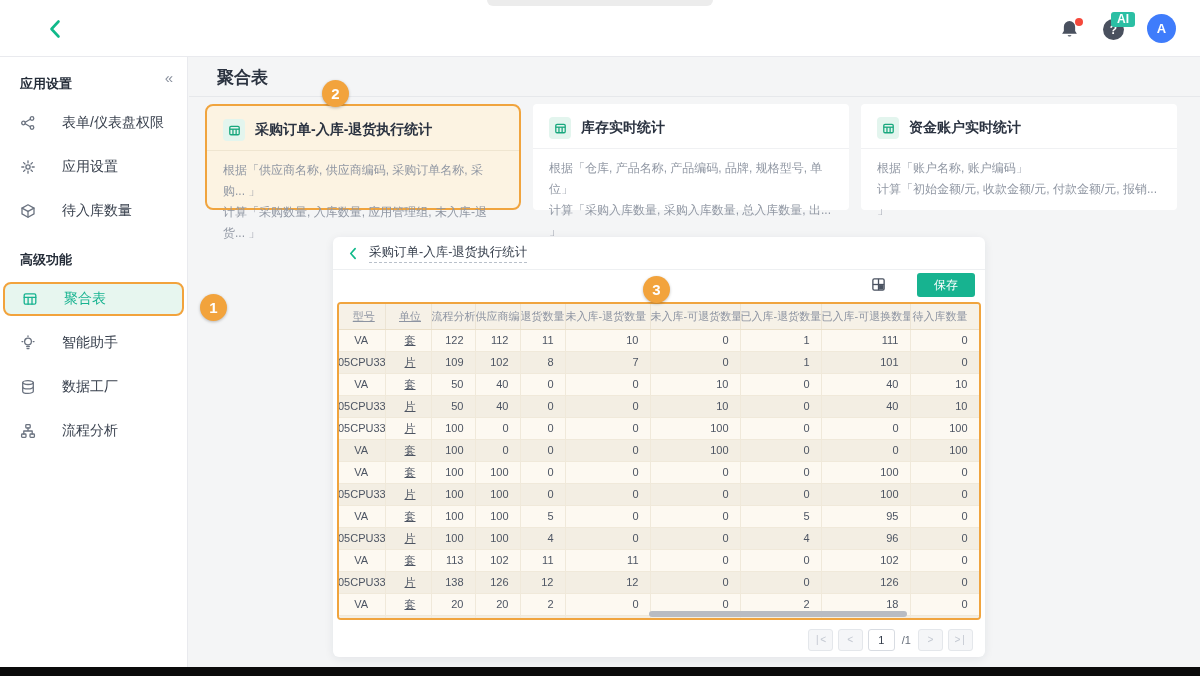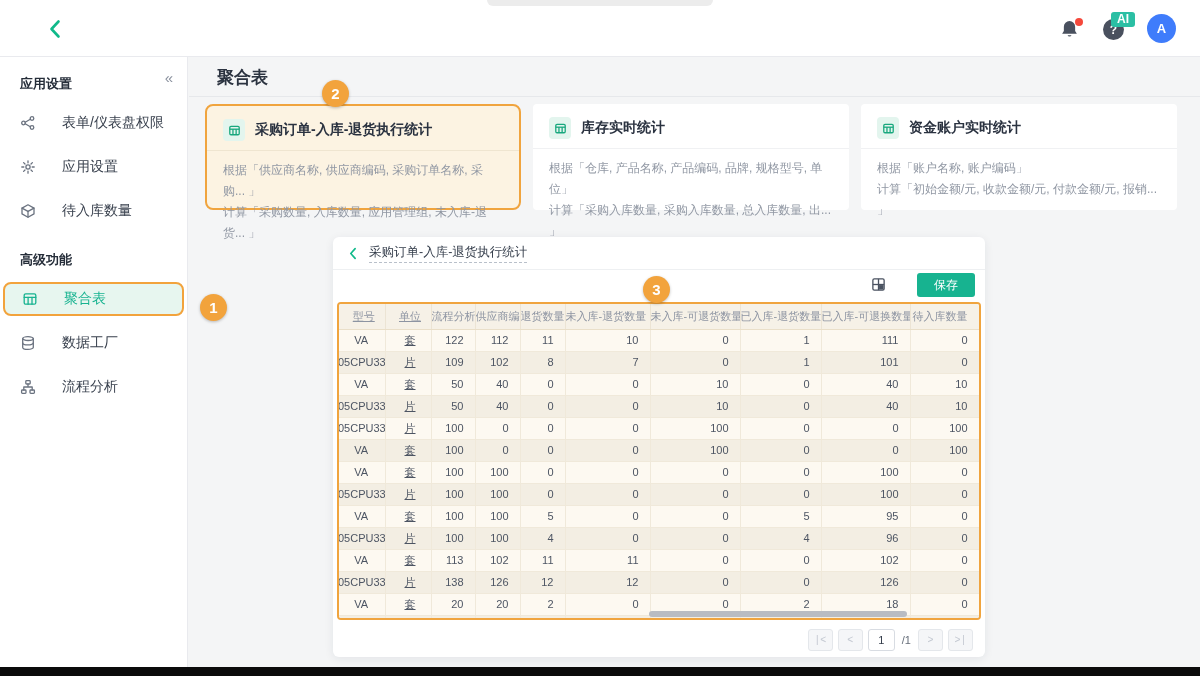--- a/index.html
+++ b/index.html
@@ -141,20 +141,33 @@
       <div class="side-item active">
         <span class="sicon">
           <svg width="16" height="16" viewBox="0 0 16 16" fill="none" stroke="currentColor" stroke-width="1.3" stroke-linecap="round" stroke-linejoin="round">
             <rect x="2.2" y="2.8" width="11.6" height="10.4" rx="1.5"></rect>
             <line x1="2.2" y1="6.4" x2="13.8" y2="6.4"></line>
             <line x1="6.1" y1="6.4" x2="6.1" y2="13.2"></line>
             <line x1="10" y1="6.4" x2="10" y2="13.2"></line>
           </svg>
         </span>
         <span>聚合表</span>
+      </div>
+      <div class="side-item">
+        <span class="sicon">
+          <svg width="16" height="16" viewBox="0 0 16 16" fill="none" stroke="currentColor" stroke-width="1.3" stroke-linecap="round" stroke-linejoin="round">
+            <circle cx="8" cy="6.6" r="3.4"></circle>
+            <line x1="6.6" y1="11.6" x2="9.4" y2="11.6"></line>
+            <line x1="7" y1="13.6" x2="9" y2="13.6"></line>
+            <line x1="8" y1="0.8" x2="8" y2="1.6"></line>
+            <line x1="2.8" y1="6.6" x2="2" y2="6.6"></line>
+            <line x1="14" y1="6.6" x2="13.2" y2="6.6"></line>
+          </svg>
+        </span>
+        <span>智能助手</span>
       </div>
       <div class="side-item">
         <span class="sicon">
           <svg width="16" height="16" viewBox="0 0 16 16" fill="none" stroke="currentColor" stroke-width="1.3" stroke-linecap="round" stroke-linejoin="round">
             <ellipse cx="8" cy="3.6" rx="5.3" ry="1.9"></ellipse>
             <path d="M2.7 3.6v8.8c0 1.05 2.37 1.9 5.3 1.9s5.3-.85 5.3-1.9V3.6"></path>
             <path d="M2.7 8c0 1.05 2.37 1.9 5.3 1.9S13.3 9.05 13.3 8"></path>
           </svg>
         </span>
         <span>数据工厂</span>

